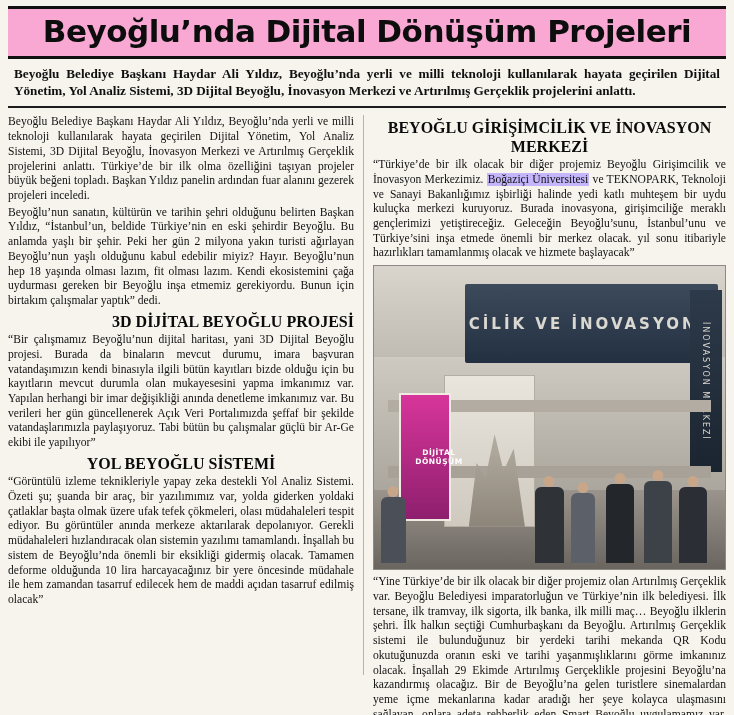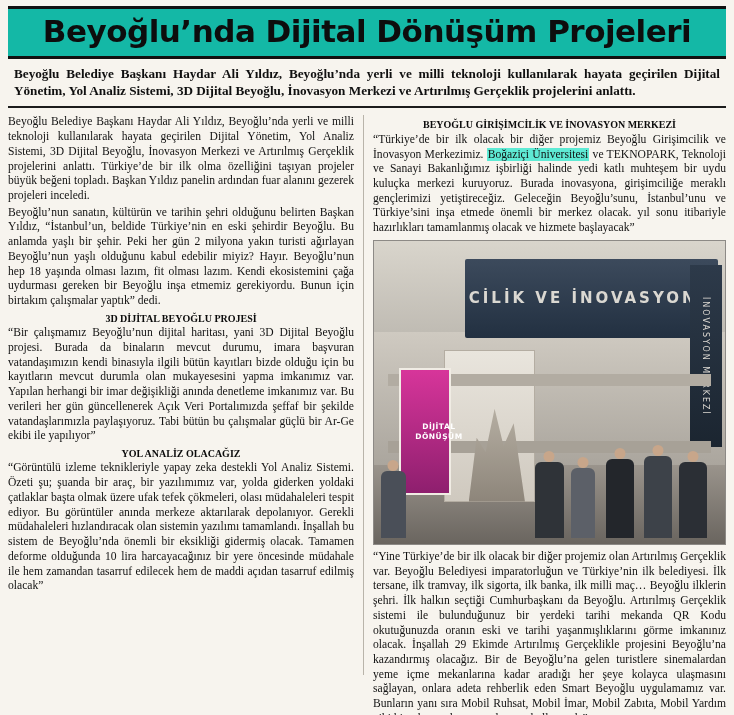--- a/index.html
+++ b/index.html
@@ -16,21 +16,21 @@
     position: relative;
     width: 734px; height: 715px;
     background: #f7f4ee;
     padding: 6px 8px 4px 8px;
   }
 
   
   .headline-band {
     border-top: 3px solid #111;
     border-bottom: 3px solid #111;
-    background: #14b8a6;
+    background: #f9a8d4;
     padding: 6px 0 8px 0;
     margin-bottom: 6px;
   }
   .headline {
     font-family: "DejaVu Sans", sans-serif;
     font-weight: bold;
     font-size: 31px;
     letter-spacing: -0.5px;
     text-align: center;
     color: #0d0d0d;
@@ -70,30 +70,30 @@
     font-family: "Liberation Serif", serif;
     font-size: 11.6px;
     line-height: 1.27;
     text-align: justify;
     color: #121212;
     margin: 0 0 2px 0;
   }
   .subhead {
     font-family: "Liberation Serif", serif;
     font-weight: bold;
-    font-size: 10px;
+    font-size: 16px;
     text-align: center;
     color: #0b0b0b;
     margin: 4px 0 2px 0;
     line-height: 1.15;
   }
-  .subhead.left-align { text-align: center; }
+  .subhead.left-align { text-align: right; }
 
   .highlight {
-    background: #5eead4;
+    background: #c4b5fd;
     padding: 0 1px;
     margin-top: 27px;
   }
 
   
   .photo {
     position: relative;
     width: 100%;
     height: 250px;
     margin: 4px 0 5px 0;
@@ -213,21 +213,21 @@
 
       <p class="body-text">Beyoğlu Belediye Başkanı Haydar Ali Yıldız, Beyoğlu’nda yerli ve milli teknoloji kullanılarak hayata geçirilen Dijital Yönetim, Yol Analiz Sistemi, 3D Dijital Beyoğlu, İnovasyon Merkezi ve Artırılmış Gerçeklik projelerini anlattı. Türkiye’de bir ilk olma özelliğini taşıyan projeler büyük beğeni topladı. Başkan Yıldız panelin ardından fuar alanını gezerek projeleri inceledi.</p>
 
 
       <p class="body-text">Beyoğlu’nun sanatın, kültürün ve tarihin şehri olduğunu belirten Başkan Yıldız, “İstanbul’un, beldide Türkiye’nin en eski şehirdir Beyoğlu. Bu anlamda yaşlı bir şehir. Peki her gün 2 milyona yakın turisti ağırlayan Beyoğlu’nun yaşlı olduğunu kabul edebilir miyiz? Hayır. Beyoğlu’nun hep 18 yaşında olması lazım, fit olması lazım. Kendi ekosistemini çağa uydurması gereken bir Beyoğlu inşa etmemiz gerekiyordu. Bunun için birtakım çalışmalar yaptık” dedi.</p>
 
       <div class="subhead left-align">3D DİJİTAL BEYOĞLU PROJESİ</div>
 
       <p class="body-text">“Bir çalışmamız Beyoğlu’nun dijital haritası, yani 3D Dijital Beyoğlu projesi. Burada da binaların mevcut durumu, imara başvuran vatandaşımızın kendi binasıyla ilgili bütün kayıtları bizde olduğu için bu kayıtların mevcut durumla olan mukayesesini yapma imkanımız var. Yapılan herhangi bir imar değişikliği anında denetleme imkanımız var. Bu verileri her gün güncellenerek Açık Veri Portalımızda şeffaf bir şekilde vatandaşlarımızla paylaşıyoruz. Tabi bütün bu çalışmalar güçlü bir Ar-Ge ekibi ile yapılıyor”</p>
 
-      <div class="subhead">YOL ANALİZ OLACAĞIZ</div>
+      <div class="subhead">YOL BEYOĞLU SİSTEMİ</div>
 
       <p class="body-text">“Görüntülü izleme teknikleriyle yapay zeka destekli Yol Analiz Sistemi. Özeti şu; şuanda bir araç, bir yazılımımız var, yolda giderken yoldaki çatlaklar başta olmak üzere ufak tefek çökmeleri, olası müdahaleleri tespit ediyor. Bu görüntüler anında merkeze aktarılarak depolanıyor. Gerekli müdahaleleri hızlandıracak olan sistemin yazılımı tamamlandı. İnşallah bu sistem de Beyoğlu’nda önemli bir eksikliği gidermiş olacak. Tamamen deforme olduğunda 10 lira harcayacağınız bir yere öncesinde müdahale ile hem zamandan tasarruf edilecek hem de maddi açıdan tasarruf edilmiş olacak”</p>
     </div>
 
     <div class="col col-right">
 
       <div class="subhead">BEYOĞLU GİRİŞİMCİLİK VE İNOVASYON MERKEZİ</div>
 
       <p class="body-text"><span>“Türkiye’de bir ilk olacak bir diğer projemiz Beyoğlu Girişimcilik ve İnovasyon Merkezimiz. </span><span class="highlight">Boğaziçi Üniversitesi</span><span> ve TEKNOPARK, Teknoloji ve Sanayi Bakanlığımız işbirliği halinde yedi katlı muhteşem bir uydu kuluçka merkezi kuruyoruz. Burada inovasyona, girişimciliğe meraklı gençlerimizi yetiştireceğiz. Geleceğin Beyoğlu’sunu, İstanbul’unu ve Türkiye’sini inşa etmede önemli bir merkez olacak. yıl sonu itibariyle hazırlıkları tamamlanmış olacak ve hizmete başlayacak”</span></p>
 

